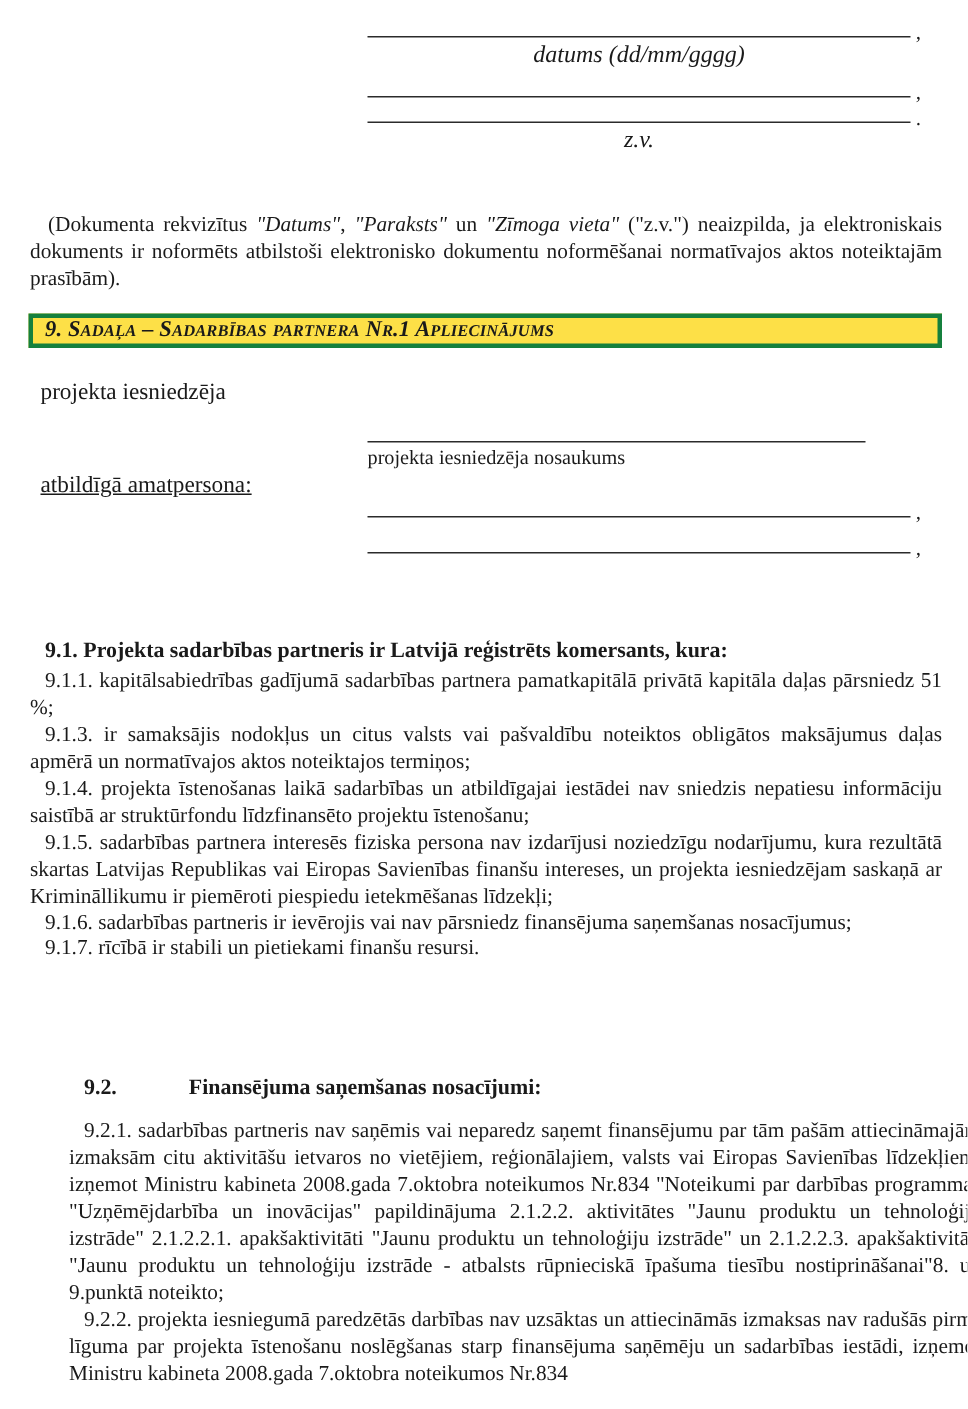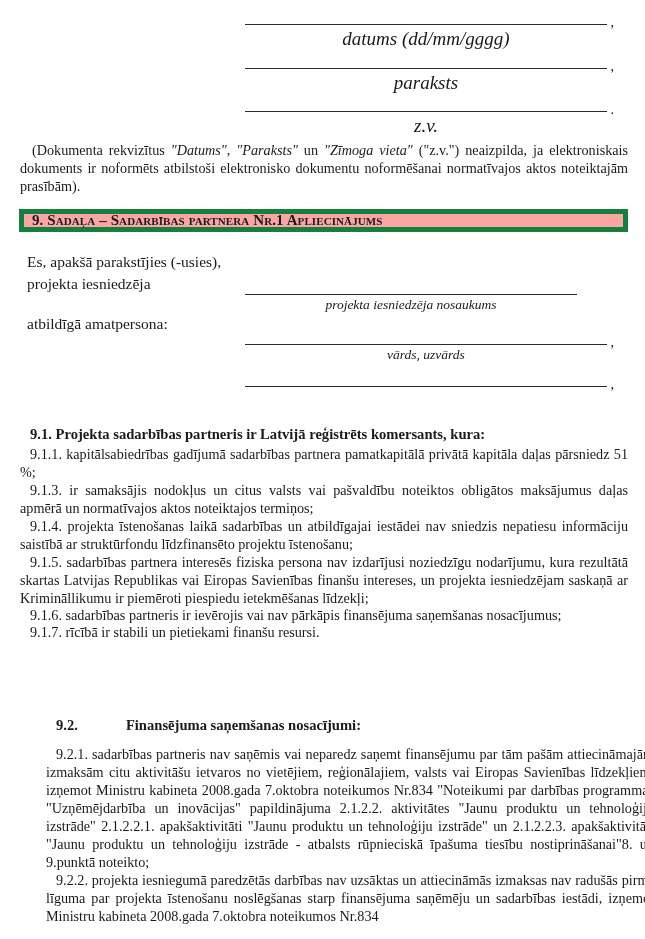--- a/index.html
+++ b/index.html
@@ -36,21 +36,21 @@
   .sig-punct {
     position: absolute;
     right: -7px;
     bottom: -6px;
     font-size: 14px;
     line-height: 1;
   }
   .sig-caption {
     text-align: center;
     font-style: italic;
-    font-size: 19px;
+    font-size: 16px;
     line-height: 1.35;
     padding-top: 1px;
   }
 
   
   .note {
     position: absolute;
     left: 20px;
     top: 127px;
     width: 608px;
@@ -61,23 +61,24 @@
   }
   .note i { font-style: italic; }
 
   
   .section-banner {
     position: absolute;
     left: 19px;
     top: 209px;
     width: 609px;
     height: 23px;
-    background: #fca5a5;
-    border: 5px solid #15803d;
+    background: #fde047;
+    border: 3px solid #15803d;
     box-sizing: border-box;
+    font-style: italic;
   }
   .section-banner .banner-text {
     position: absolute;
     left: 8px;
     top: 50%;
     transform: translateY(-52%);
     font-variant: small-caps;
     font-weight: bold;
     font-size: 15px;
     letter-spacing: 0.1px;
@@ -91,36 +92,35 @@
     top: 251px;
     font-size: 15.5px;
     line-height: 1.42;
   }
   .decl-label-third {
     position: absolute;
     left: 27px;
     top: 313px;
     font-size: 15.5px;
     line-height: 1.42;
+    text-decoration: underline;
   }
   .decl-lines {
     position: absolute;
     left: 245px;
     top: 281px;
     width: 362px;
   }
   .decl-rule {
     position: relative;
     height: 13px;
     border-bottom: 1px solid #2b2b2b;
   }
   .decl-rule.short { width: 332px; }
   .decl-caption {
-    text-align: center;
-    font-style: italic;
     font-size: 13.5px;
     line-height: 1.3;
     padding-top: 1px;
   }
   .decl-caption.short { width: 332px; }
   .decl-gap-a { height: 17px; }
   .decl-gap-b { height: 10px; }
 
   
   .body-text {
@@ -162,79 +162,76 @@
       <div class="sig-rule">
         <span class="sig-punct">,</span>
       </div>
       <div class="sig-caption">datums (dd/mm/gggg)</div>
     </div>
 
     <div class="sig-row">
       <div class="sig-rule">
         <span class="sig-punct">,</span>
       </div>
-      <div class="sig-caption">paraksts</div>
     </div>
 
     <div class="sig-row">
       <div class="sig-rule">
         <span class="sig-punct">.</span>
       </div>
       <div class="sig-caption">z.v.</div>
     </div>
 
   </div>
 
   <p class="note"><span>(Dokumenta rekvizītus </span><i>"Datums"</i><span>, </span><i>"Paraksts"</i><span> un </span><i>"Zīmoga vieta"</i><span> ("z.v.") neaizpilda, ja elektroniskais dokuments ir noformēts atbilstoši elektronisko dokumentu noformēšanai normatīvajos aktos noteiktajām prasībām).</span></p>
 
   <div class="section-banner">
     <span class="banner-text">9. Sadaļa – Sadarbības partnera Nr.1 Apliecinājums</span>
   </div>
 
   <div class="decl-labels">
-    <div>Es, apakšā parakstījies (-usies),</div>
     <div>projekta iesniedzēja</div>
   </div>
   <div class="decl-label-third">atbildīgā amatpersona:</div>
 
   <div class="decl-lines">
 
     <div>
       <div class="decl-rule short">
         <span class="sig-punct"></span>
       </div>
       <div class="decl-caption short">projekta iesniedzēja nosaukums</div>
     </div>
 
     <div class="decl-gap-a"></div>
 
     <div>
       <div class="decl-rule">
         <span class="sig-punct">,</span>
       </div>
-      <div class="decl-caption">vārds, uzvārds</div>
     </div>
 
     <div class="decl-gap-b"></div>
 
     <div>
       <div class="decl-rule">
         <span class="sig-punct">,</span>
       </div>
     </div>
 
   </div>
 
   <div class="body-text" id="clause-area">
     <p class="clause-heading">9.1. Projekta sadarbības partneris ir Latvijā reģistrēts komersants, kura:</p>
     <p class="clause">9.1.1.  kapitālsabiedrības gadījumā sadarbības partnera pamatkapitālā privātā kapitāla daļas pārsniedz 51 %;</p>
     <p class="clause">9.1.3.  ir samaksājis nodokļus un citus valsts vai pašvaldību noteiktos obligātos maksājumus daļas apmērā un normatīvajos aktos noteiktajos termiņos;</p>
     <p class="clause">9.1.4.  projekta īstenošanas laikā sadarbības un atbildīgajai iestādei nav sniedzis nepatiesu informāciju saistībā ar struktūrfondu līdzfinansēto projektu īstenošanu;</p>
     <p class="clause">9.1.5.  sadarbības partnera interesēs fiziska persona nav izdarījusi noziedzīgu nodarījumu, kura rezultātā skartas Latvijas Republikas vai Eiropas Savienības finanšu intereses, un projekta iesniedzējam saskaņā ar Krimināllikumu ir piemēroti piespiedu ietekmēšanas līdzekļi;</p>
-    <p class="clause tight">9.1.6. sadarbības partneris ir ievērojis vai nav pārkāpis finansējuma saņemšanas nosacījumus;</p>
+    <p class="clause tight">9.1.6. sadarbības partneris ir ievērojis vai nav pārsniedz finansējuma saņemšanas nosacījumus;</p>
     <p class="clause tight">9.1.7. rīcībā ir stabili un pietiekami finanšu resursi.</p>
   </div>
 
   <div class="body-text" id="section92-area">
     <p class="clause-heading"><span>9.2.</span><span class="tabgap"></span><span>Finansējuma saņemšanas nosacījumi:</span></p>
     <div class="spacer-sm"></div>
     <p class="clause">9.2.1.  sadarbības partneris nav saņēmis vai neparedz saņemt finansējumu par tām pašām attiecināmajām izmaksām citu aktivitāšu ietvaros no vietējiem, reģionālajiem, valsts vai Eiropas Savienības līdzekļiem, izņemot Ministru kabineta 2008.gada 7.oktobra noteikumos Nr.834 "Noteikumi par darbības programmas "Uzņēmējdarbība un inovācijas" papildinājuma 2.1.2.2. aktivitātes "Jaunu produktu un tehnoloģiju izstrāde" 2.1.2.2.1. apakšaktivitāti "Jaunu produktu un tehnoloģiju izstrāde" un 2.1.2.2.3. apakšaktivitāti "Jaunu produktu un tehnoloģiju izstrāde - atbalsts rūpnieciskā īpašuma tiesību nostiprināšanai"8. un 9.punktā noteikto;</p>
     <p class="clause">9.2.2. projekta iesniegumā paredzētās darbības nav uzsāktas un attiecināmās izmaksas nav radušās pirms līguma par projekta īstenošanu noslēgšanas starp finansējuma saņēmēju un sadarbības iestādi, izņemot Ministru kabineta 2008.gada 7.oktobra noteikumos Nr.834</p>
   </div>
 

